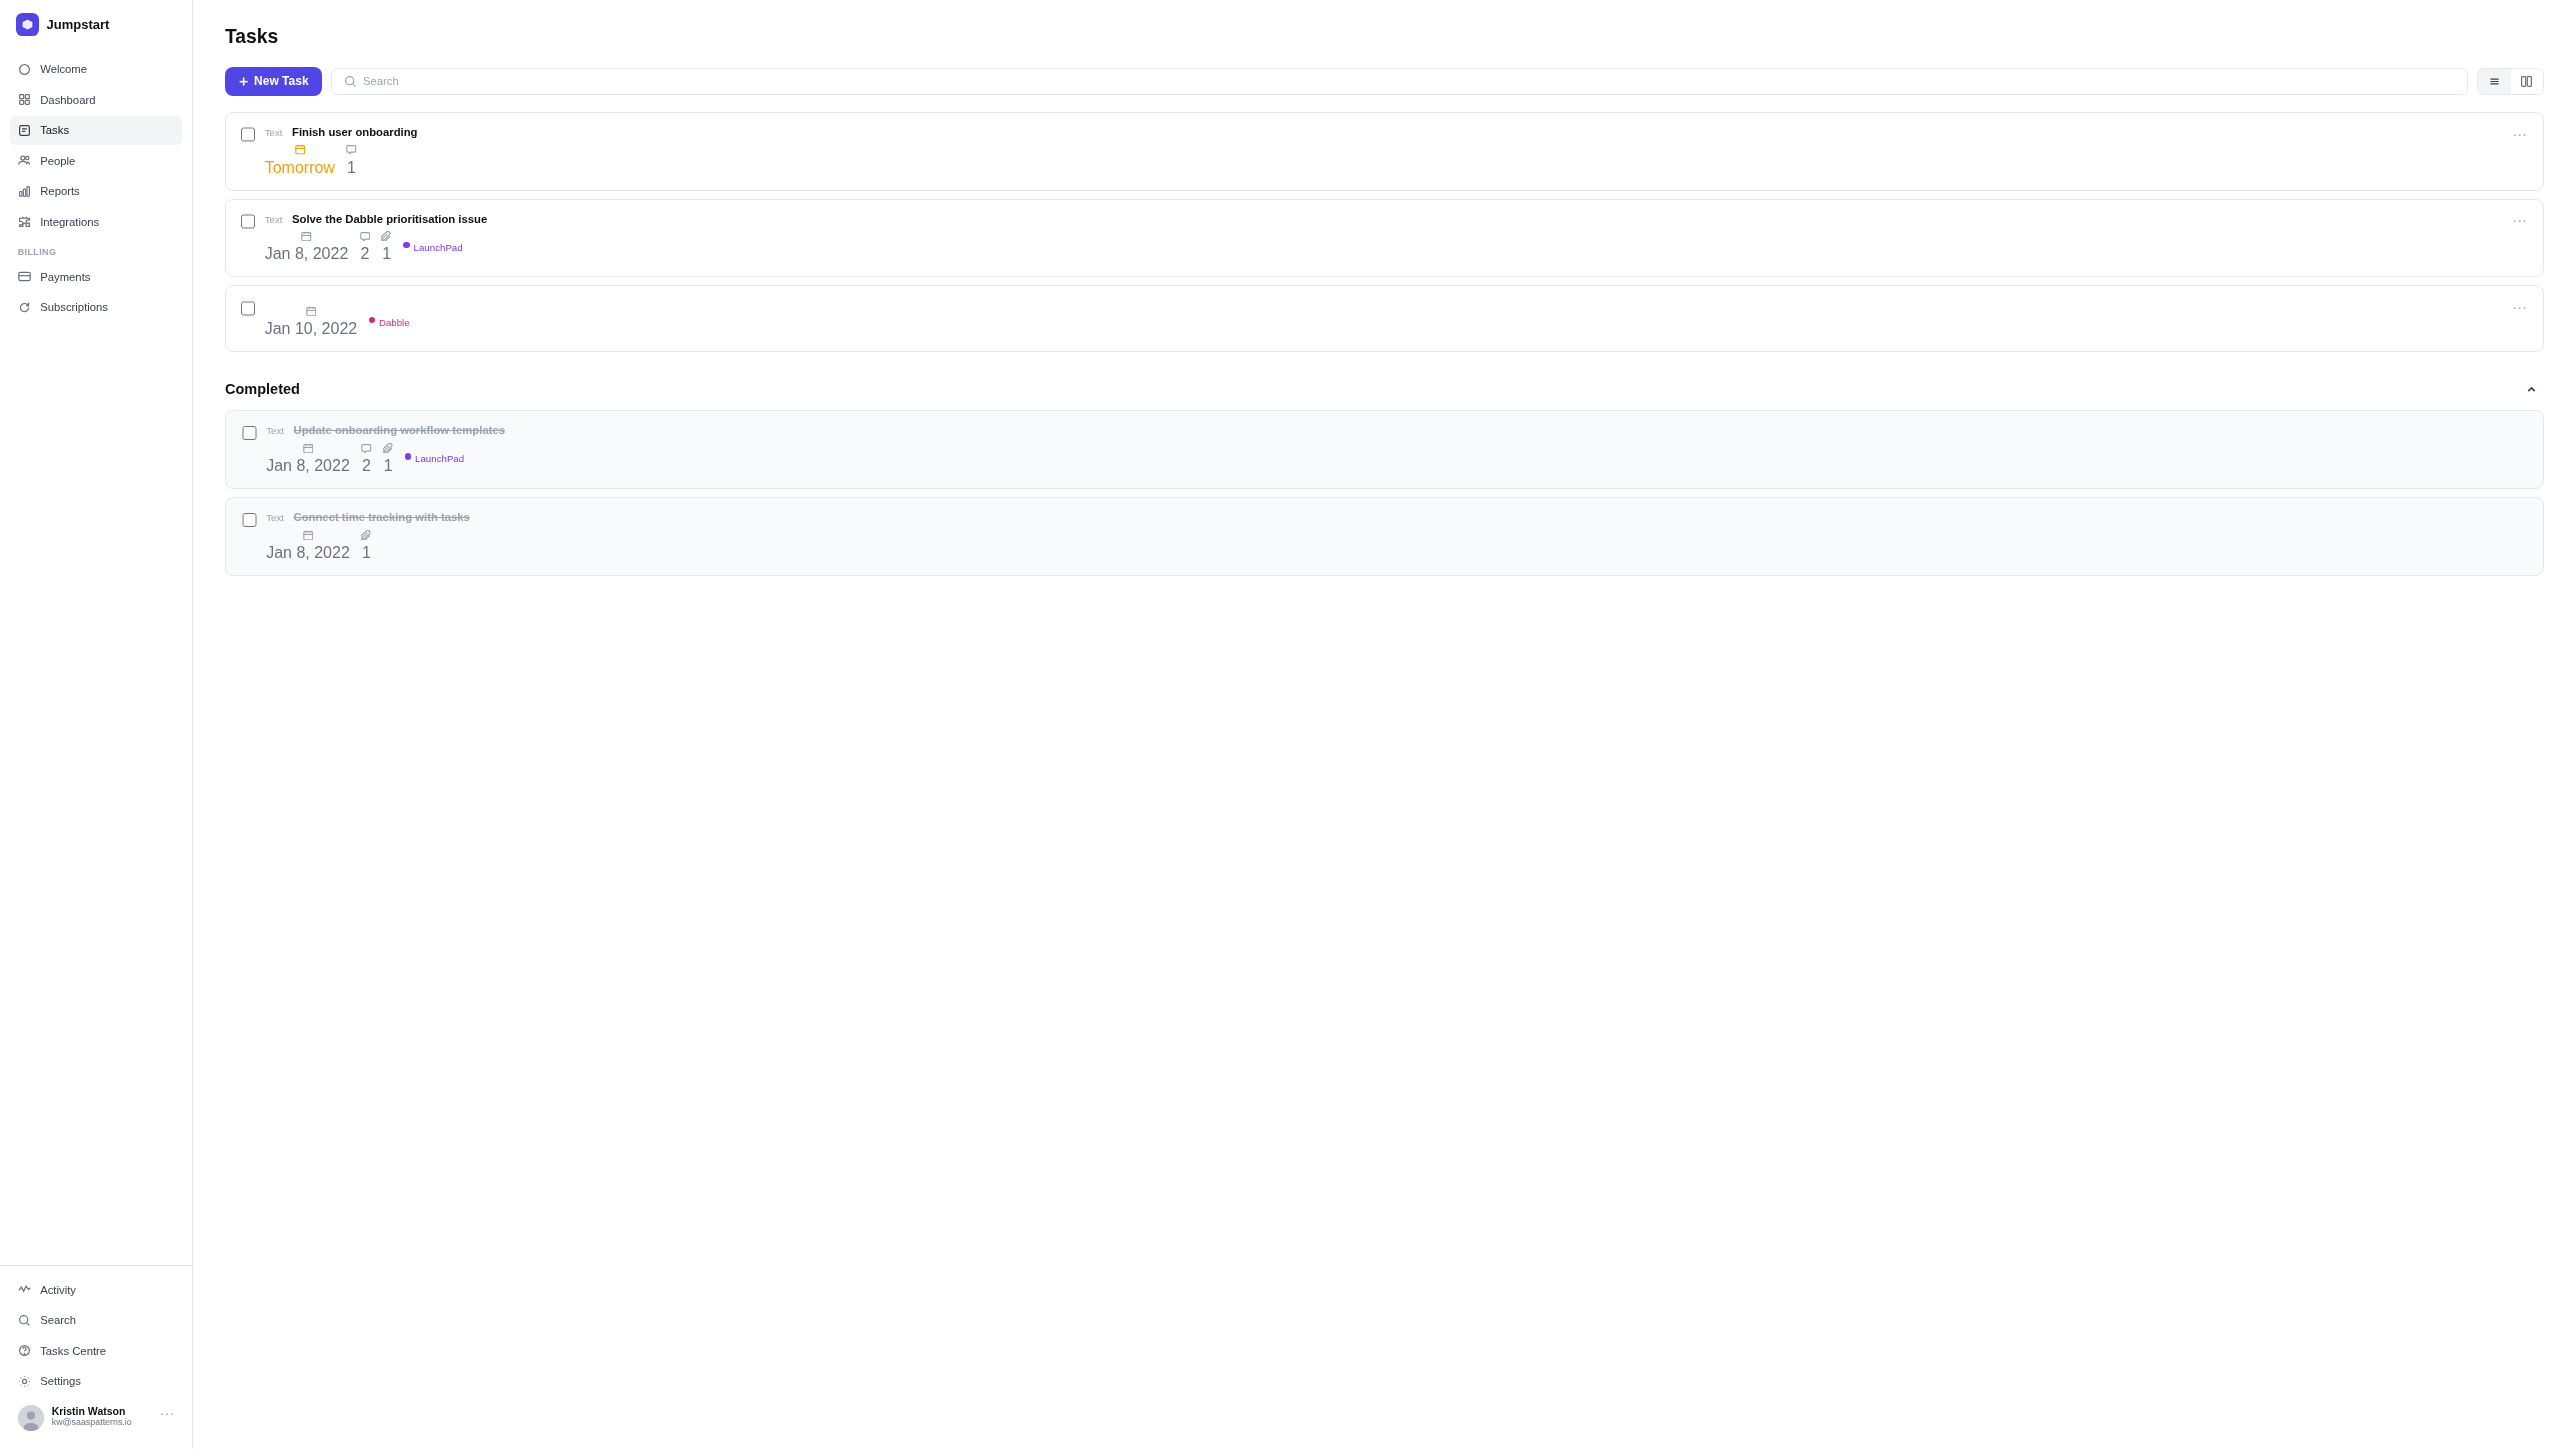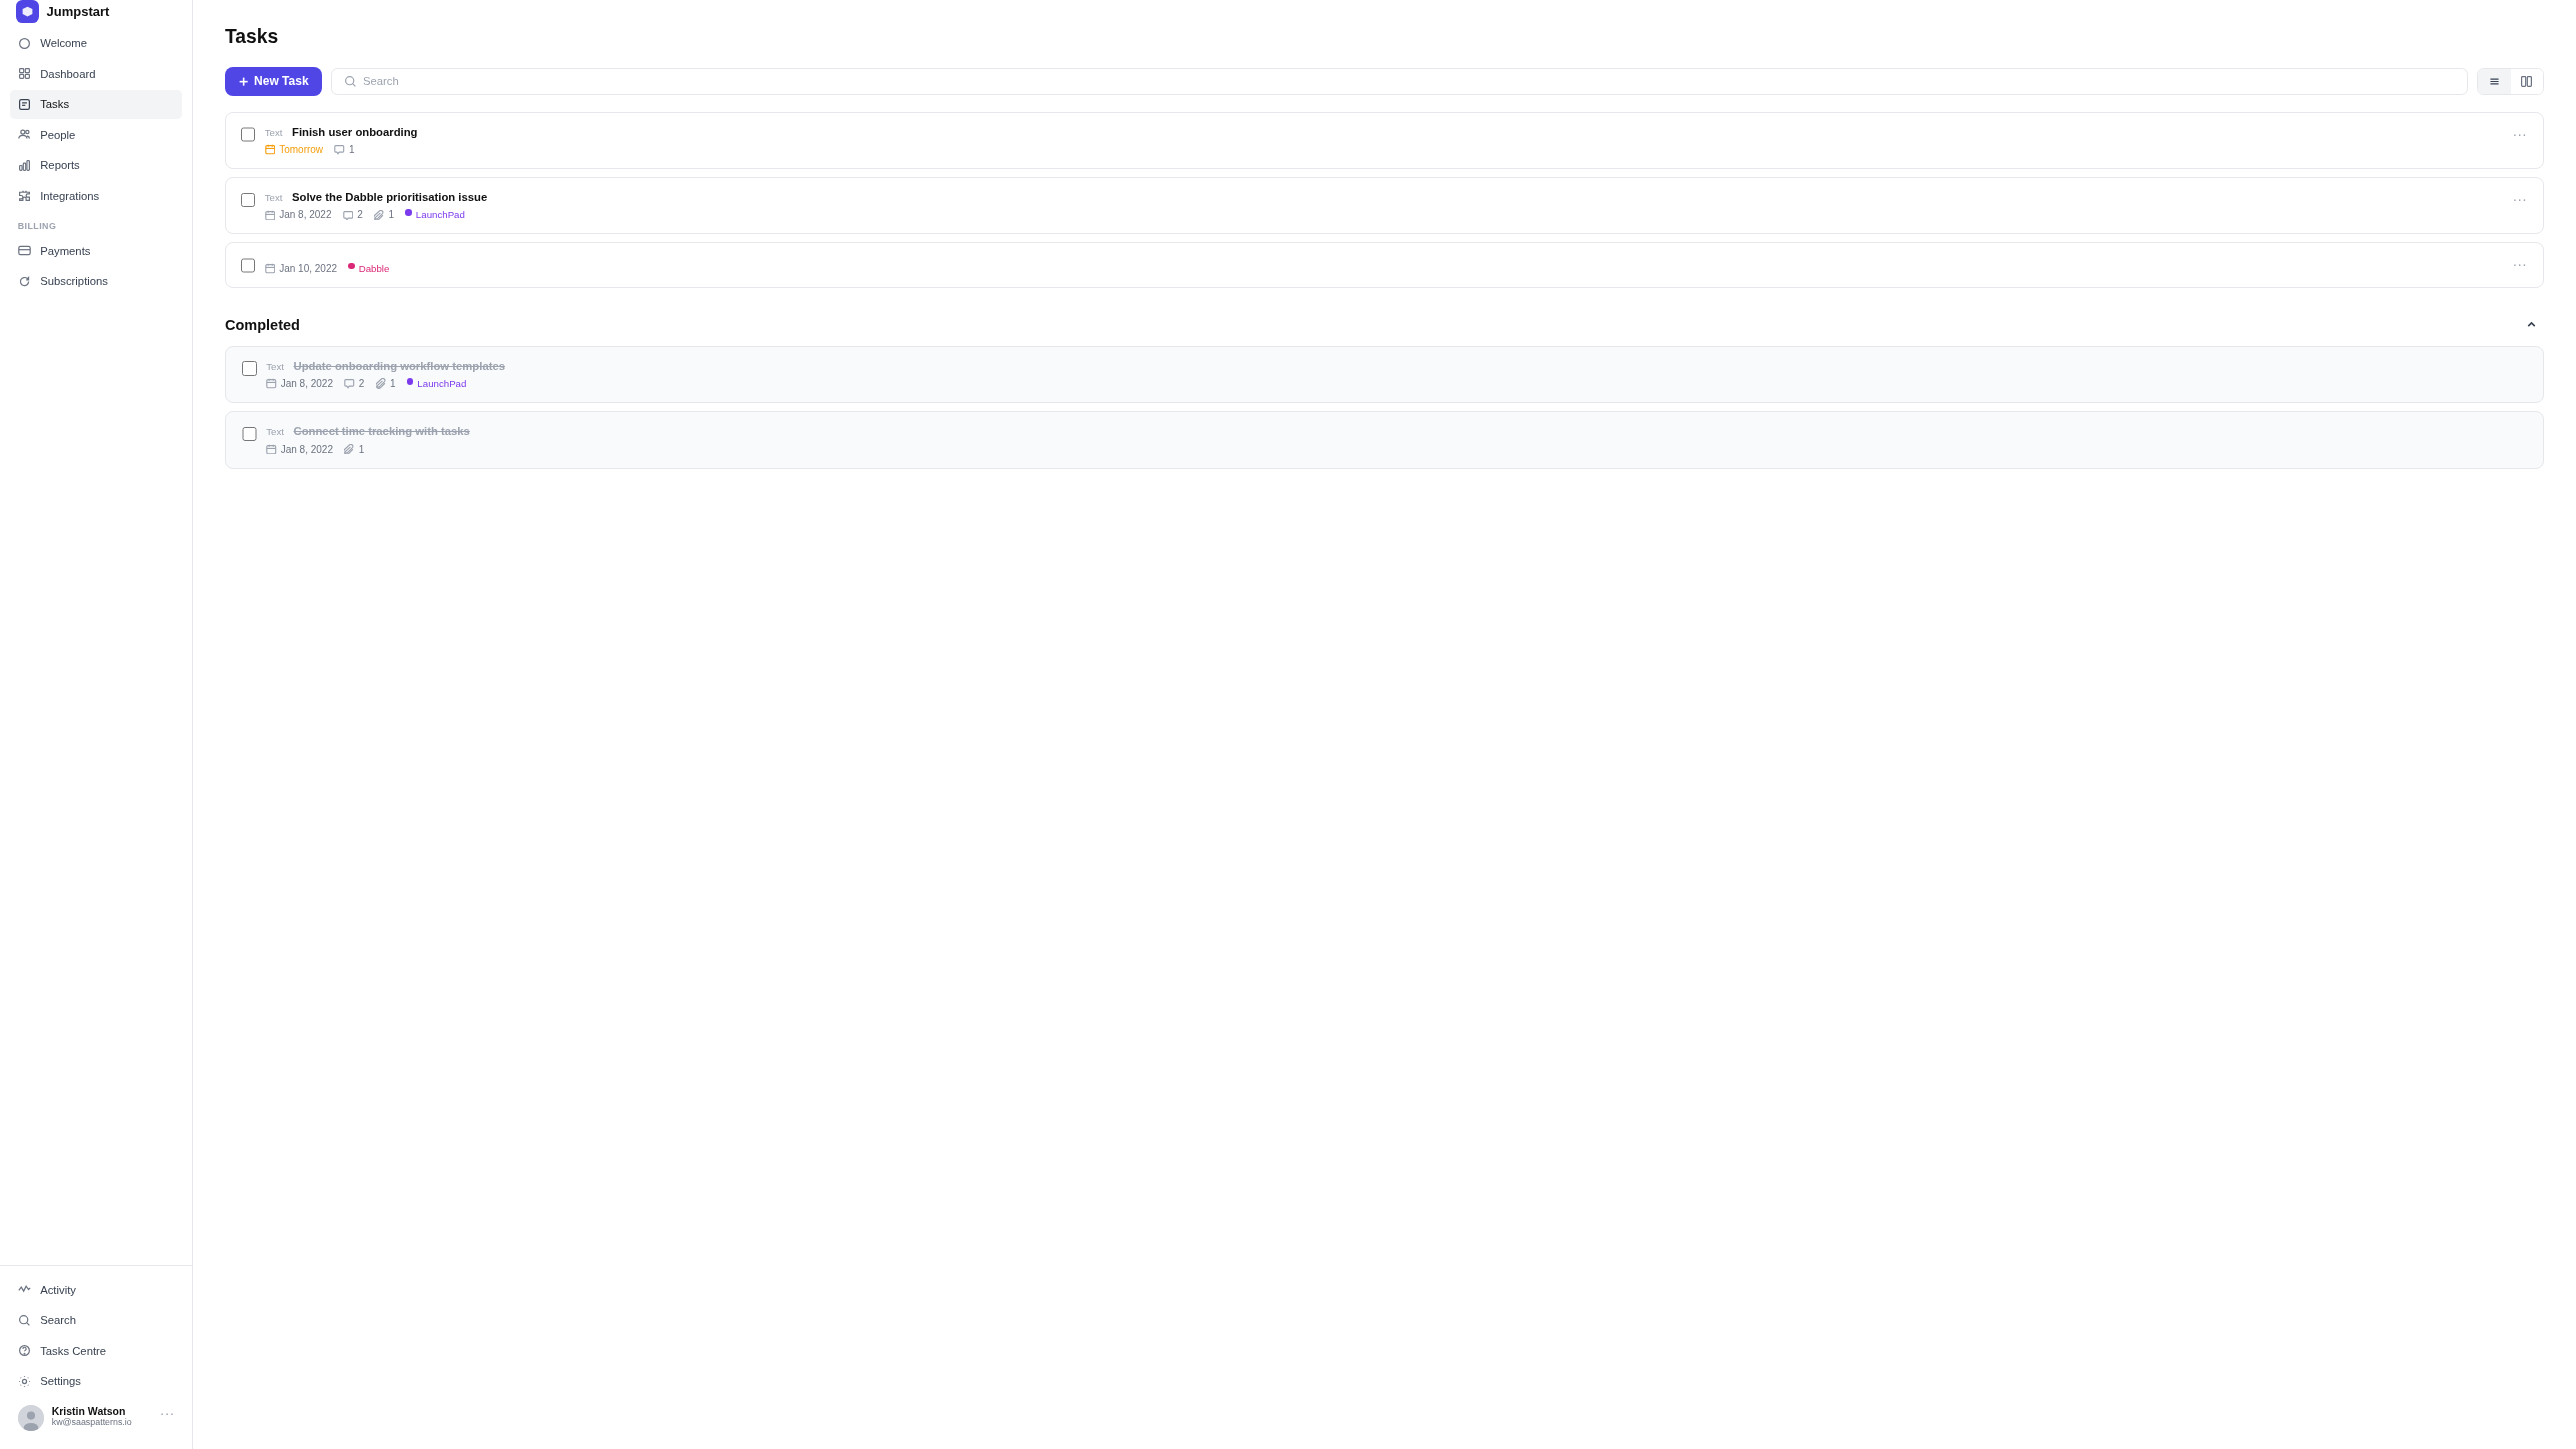--- a/index.html
+++ b/index.html
@@ -13,21 +13,21 @@
       border-right: 0.8px solid #e5e7eb;
       display: flex;
       flex-direction: column;
       height: 100vh;
       padding: 0;
     }
     .sidebar-logo {
       display: flex;
       align-items: center;
       gap: 8px;
-      padding: 0 16px;
+      padding: 13px 16px;
       font-weight: 700;
       font-size: 13px;
       color: #111;
     }
     .logo-icon {
       width: 22.5px;
       height: 22.5px;
       background: #4f46e5;
       border-radius: 6.4px;
       display: flex;
@@ -231,22 +231,23 @@
       display: flex;
       align-items: center;
       gap: 11.3px;
       margin-top: 6.4px;
       flex-wrap: wrap;
     }
     .meta-item {
       display: flex;
       align-items: center;
       gap: 4px;
-      font-size: 10px;
+      font-size: 16px;
       color: #6b7280;
+      flex-direction: column;
     }
     .meta-item.tomorrow { color: #f59e0b; }
     .tag {
       display: flex;
       align-items: flex-start;
       gap: 4px;
       font-size: 9.7px;
       font-weight: 500;
       color: #7c3aed;
     }

